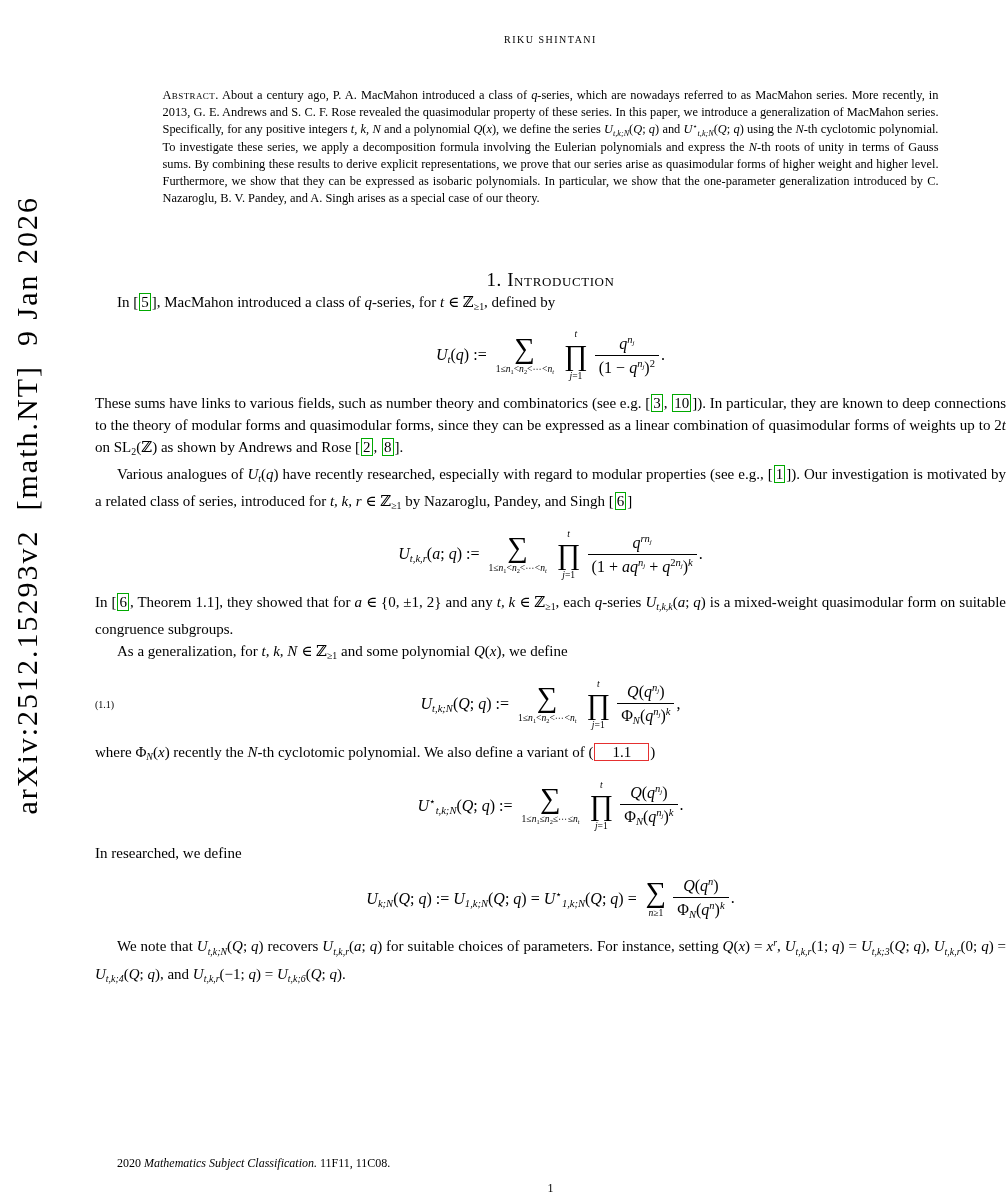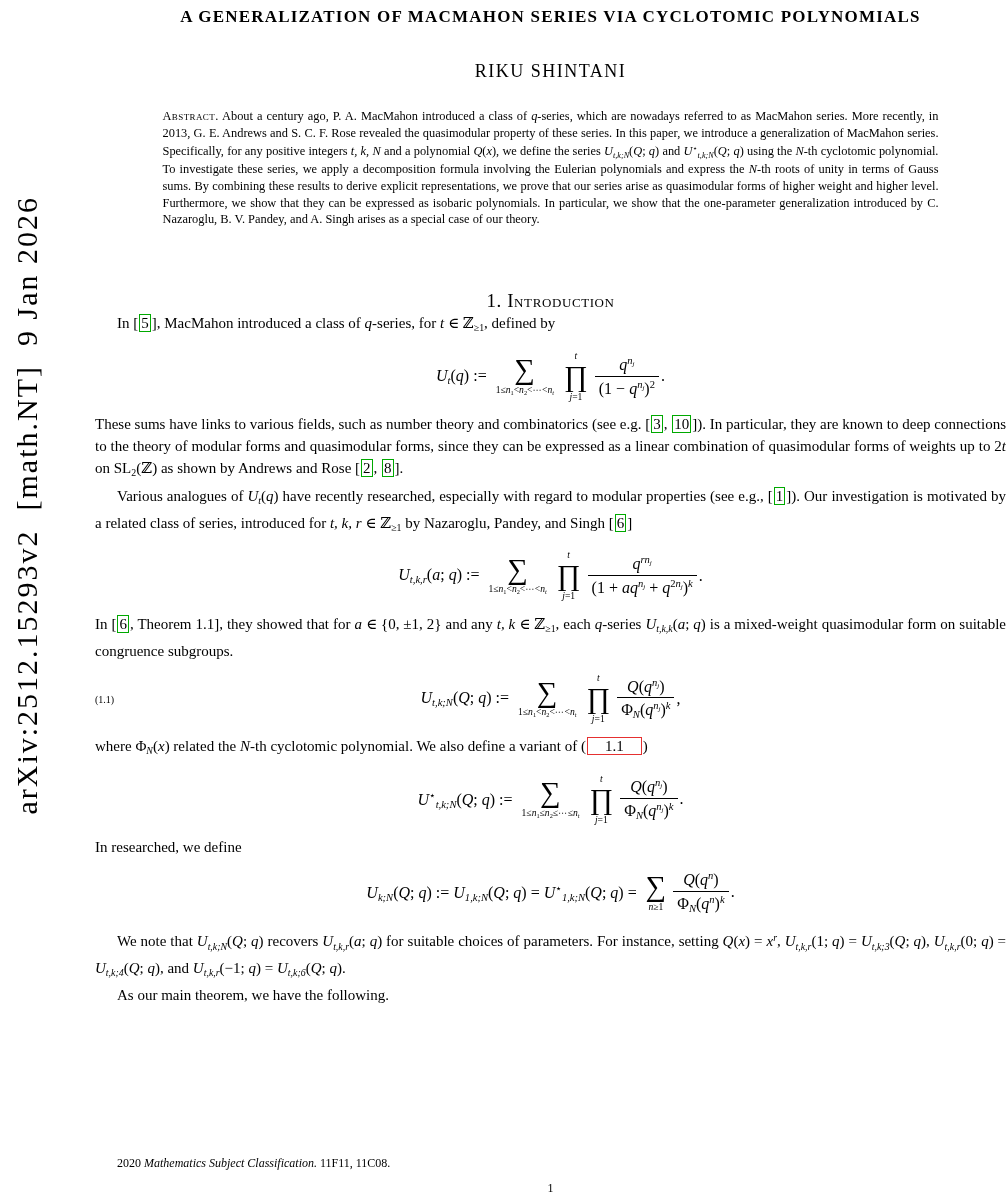--- a/index.html
+++ b/index.html
@@ -2,22 +2,22 @@
 <html><head>
 <meta charset="utf-8">
 <style>
   html,body{margin:0;padding:0;background:#ffffff;}
   .page{position:relative;width:1006px;height:1200px;background:#ffffff;overflow:hidden;
         font-family:"Liberation Serif","DejaVu Serif","DejaVu Sans",serif;color:#000;}
   .arxiv-stamp{position:absolute;left:10px;top:196px;writing-mode:vertical-rl;transform:rotate(180deg);
         font-size:30px;letter-spacing:2px;white-space:pre;color:#000;}
   .content{position:absolute;left:95px;top:0;width:911px;}
   .title{margin:6px 0 0;font-size:17px;font-weight:bold;text-align:center;letter-spacing:1.2px;line-height:1.25;}
-  .author{margin-top:34px;text-align:center;font-size:18px;letter-spacing:1.5px;}
-  .abstract{width:776px;margin:26px auto 0;font-size:12.4px;line-height:1.37;text-align:justify;}
+  .author{margin-top:34px;text-align:center;font-size:10px;letter-spacing:1.5px;}
+  .abstract{width:776px;margin:42px auto 0;font-size:12.4px;line-height:1.37;text-align:justify;}
   .abs-label{font-variant:small-caps;letter-spacing:0.4px;}
   .section-head{margin-top:62px;text-align:center;font-variant:small-caps;font-size:19px;letter-spacing:0.6px;}
   p.body{margin:0;font-size:15px;line-height:22px;text-align:justify;}
   p.indent{text-indent:22px;}
   .mt18{margin-top:18px;}
   .display{position:relative;text-align:center;font-size:16px;margin:10px 0;}
   .mrow{display:inline-flex;align-items:center;}
   .mrow > .run{white-space:pre;}
   .msub{font-size:66%;vertical-align:-0.32em;}
   .msup{font-size:66%;vertical-align:0.55em;}
@@ -36,21 +36,20 @@
 </style>
 </head>
 <body>
 
 <div class="page">
 
   <div class="arxiv-stamp">arXiv:2512.15293v2  [math.NT]  9 Jan 2026</div>
 
   <div class="content">
 
-    <h1 class="title">A GENERALIZATION OF MACMAHON SERIES VIA CYCLOTOMIC POLYNOMIALS</h1>
 
     <div class="author">RIKU SHINTANI</div>
 
     <div class="abstract">
       <span class="abs-label">Abstract.</span><span><span> About a century ago, P. A. MacMahon introduced a class of </span><span class="it">q</span><span>-series, which are nowadays referred to as MacMahon series. More recently, in 2013, G. E. Andrews and S. C. F. Rose revealed the quasimodular property of these series. In this paper, we introduce a generalization of MacMahon series. Specifically, for any positive integers </span><span class="it">t, k, N</span><span> and a polynomial </span><span class="it">Q</span><span>(</span><span class="it">x</span><span>), we define the series </span><span class="it">U</span><span class="msub"><span class="it">t,k;N</span></span><span>(</span><span class="it">Q</span><span>; </span><span class="it">q</span><span>) and </span><span class="it">U</span><span class="msup"><span>⋆</span></span><span class="msub"><span class="it">t,k;N</span></span><span>(</span><span class="it">Q</span><span>; </span><span class="it">q</span><span>) using the </span><span class="it">N</span><span>-th cyclotomic polynomial. To investigate these series, we apply a decomposition formula involving the Eulerian polynomials and express the </span><span class="it">N</span><span>-th roots of unity in terms of Gauss sums. By combining these results to derive explicit representations, we prove that our series arise as quasimodular forms of higher weight and higher level. Furthermore, we show that they can be expressed as isobaric polynomials. In particular, we show that the one-parameter generalization introduced by C. Nazaroglu, B. V. Pandey, and A. Singh arises as a special case of our theory.</span></span>
     </div>
 
     <div class="section-head">1. Introduction</div>
 
     <p class="body indent mt18"><span>In [</span><span class="cite">5</span><span>], MacMahon introduced a class of </span><span class="it">q</span><span>-series, for </span><span class="it">t</span><span> ∈ ℤ</span><span class="msub"><span>≥1</span></span><span>, defined by</span></p>
@@ -94,20 +93,21 @@
           <span class="frac">
             <span class="fnum"><span class="it">q</span><span class="msup"><span class="it">rn</span><span class="msub"><span class="it">j</span></span></span></span>
             <span class="fden"><span>(1 + </span><span class="it">aq</span><span class="msup"><span class="it">n</span><span class="msub"><span class="it">j</span></span></span><span> + </span><span class="it">q</span><span class="msup"><span>2</span><span class="it">n</span><span class="msub"><span class="it">j</span></span></span><span>)</span><span class="msup"><span class="it">k</span></span></span>
           </span>
           <span class="run"><span>.</span></span>
         </span>
     </div>
 
     <p class="body"><span>In [</span><span class="cite">6</span><span>, Theorem 1.1], they showed that for </span><span class="it">a</span><span> ∈ {0, ±1, 2} and any </span><span class="it">t, k</span><span> ∈ ℤ</span><span class="msub"><span>≥1</span></span><span>, each </span><span class="it">q</span><span>-series </span><span class="it">U</span><span class="msub"><span class="it">t,k,k</span></span><span>(</span><span class="it">a</span><span>; </span><span class="it">q</span><span>) is a mixed-weight quasimodular form on suitable congruence subgroups.</span></p>
 
+    <p class="body indent"><span>As a generalization, for </span><span class="it">t, k, N</span><span> ∈ ℤ</span><span class="msub"><span>≥1</span></span><span> and some polynomial </span><span class="it">Q</span><span>(</span><span class="it">x</span><span>), we define</span></p>
 
     <div class="display">
       <span class="eqnum">(1.1)</span>
       <span class="mrow">
           <span class="run"><span class="it">U</span><span class="msub"><span class="it">t,k;N</span></span><span>(</span><span class="it">Q</span><span>; </span><span class="it">q</span><span>) := </span></span>
           <span class="bigop">
             <span class="opsym">∑</span>
             <span class="lim"><span>1≤</span><span class="it">n</span><span class="msub"><span>1</span></span><span>&lt;</span><span class="it">n</span><span class="msub"><span>2</span></span><span>&lt;⋯&lt;</span><span class="it">n</span><span class="msub"><span class="it">t</span></span></span>
           </span>
           <span class="bigop">
@@ -116,21 +116,21 @@
             <span class="lim"><span class="it">j</span><span>=1</span></span>
           </span>
           <span class="frac">
             <span class="fnum"><span class="it">Q</span><span>(</span><span class="it">q</span><span class="msup"><span class="it">n</span><span class="msub"><span class="it">j</span></span></span><span>)</span></span>
             <span class="fden"><span>Φ</span><span class="msub"><span class="it">N</span></span><span>(</span><span class="it">q</span><span class="msup"><span class="it">n</span><span class="msub"><span class="it">j</span></span></span><span>)</span><span class="msup"><span class="it">k</span></span></span>
           </span>
           <span class="run"><span>,</span></span>
         </span>
     </div>
 
-    <p class="body"><span>where Φ</span><span class="msub"><span class="it">N</span></span><span>(</span><span class="it">x</span><span>) related the </span><span class="it">N</span><span>-th cyclotomic polynomial. We also define a variant of (</span><span class="eqref">1.1</span><span>)</span></p>
+    <p class="body"><span>where Φ</span><span class="msub"><span class="it">N</span></span><span>(</span><span class="it">x</span><span>) recently the </span><span class="it">N</span><span>-th cyclotomic polynomial. We also define a variant of (</span><span class="eqref">1.1</span><span>)</span></p>
 
     <div class="display">
       <span class="mrow">
           <span class="run"><span class="it">U</span><span class="msup"><span>⋆</span></span><span class="msub"><span class="it">t,k;N</span></span><span>(</span><span class="it">Q</span><span>; </span><span class="it">q</span><span>) := </span></span>
           <span class="bigop">
             <span class="opsym">∑</span>
             <span class="lim"><span>1≤</span><span class="it">n</span><span class="msub"><span>1</span></span><span>≤</span><span class="it">n</span><span class="msub"><span>2</span></span><span>≤⋯≤</span><span class="it">n</span><span class="msub"><span class="it">t</span></span></span>
           </span>
           <span class="bigop">
             <span class="lim"><span class="it">t</span></span>
@@ -157,21 +157,20 @@
           <span class="frac">
             <span class="fnum"><span class="it">Q</span><span>(</span><span class="it">q</span><span class="msup"><span class="it">n</span></span><span>)</span></span>
             <span class="fden"><span>Φ</span><span class="msub"><span class="it">N</span></span><span>(</span><span class="it">q</span><span class="msup"><span class="it">n</span></span><span>)</span><span class="msup"><span class="it">k</span></span></span>
           </span>
           <span class="run"><span>.</span></span>
         </span>
     </div>
 
     <p class="body indent"><span>We note that </span><span class="it">U</span><span class="msub"><span class="it">t,k;N</span></span><span>(</span><span class="it">Q</span><span>; </span><span class="it">q</span><span>) recovers </span><span class="it">U</span><span class="msub"><span class="it">t,k,r</span></span><span>(</span><span class="it">a</span><span>; </span><span class="it">q</span><span>) for suitable choices of parameters.  For instance, setting </span><span class="it">Q</span><span>(</span><span class="it">x</span><span>) = </span><span class="it">x</span><span class="msup"><span class="it">r</span></span><span>, </span><span class="it">U</span><span class="msub"><span class="it">t,k,r</span></span><span>(1; </span><span class="it">q</span><span>) = </span><span class="it">U</span><span class="msub"><span class="it">t,k;3</span></span><span>(</span><span class="it">Q</span><span>; </span><span class="it">q</span><span>), </span><span class="it">U</span><span class="msub"><span class="it">t,k,r</span></span><span>(0; </span><span class="it">q</span><span>) = </span><span class="it">U</span><span class="msub"><span class="it">t,k;4</span></span><span>(</span><span class="it">Q</span><span>; </span><span class="it">q</span><span>), and </span><span class="it">U</span><span class="msub"><span class="it">t,k,r</span></span><span>(−1; </span><span class="it">q</span><span>) = </span><span class="it">U</span><span class="msub"><span class="it">t,k;6</span></span><span>(</span><span class="it">Q</span><span>; </span><span class="it">q</span><span>).</span></p>
 
-    <p class="body indent"><span>As our main theorem, we have the following.</span></p>
 
   </div>
 
   <div class="footnote"><span>2020 </span><span class="it">Mathematics Subject Classification.</span><span> 11F11, 11C08.</span></div>
 
   <div class="pagenum">1</div>
 
 </div>
 
 </body></html>

